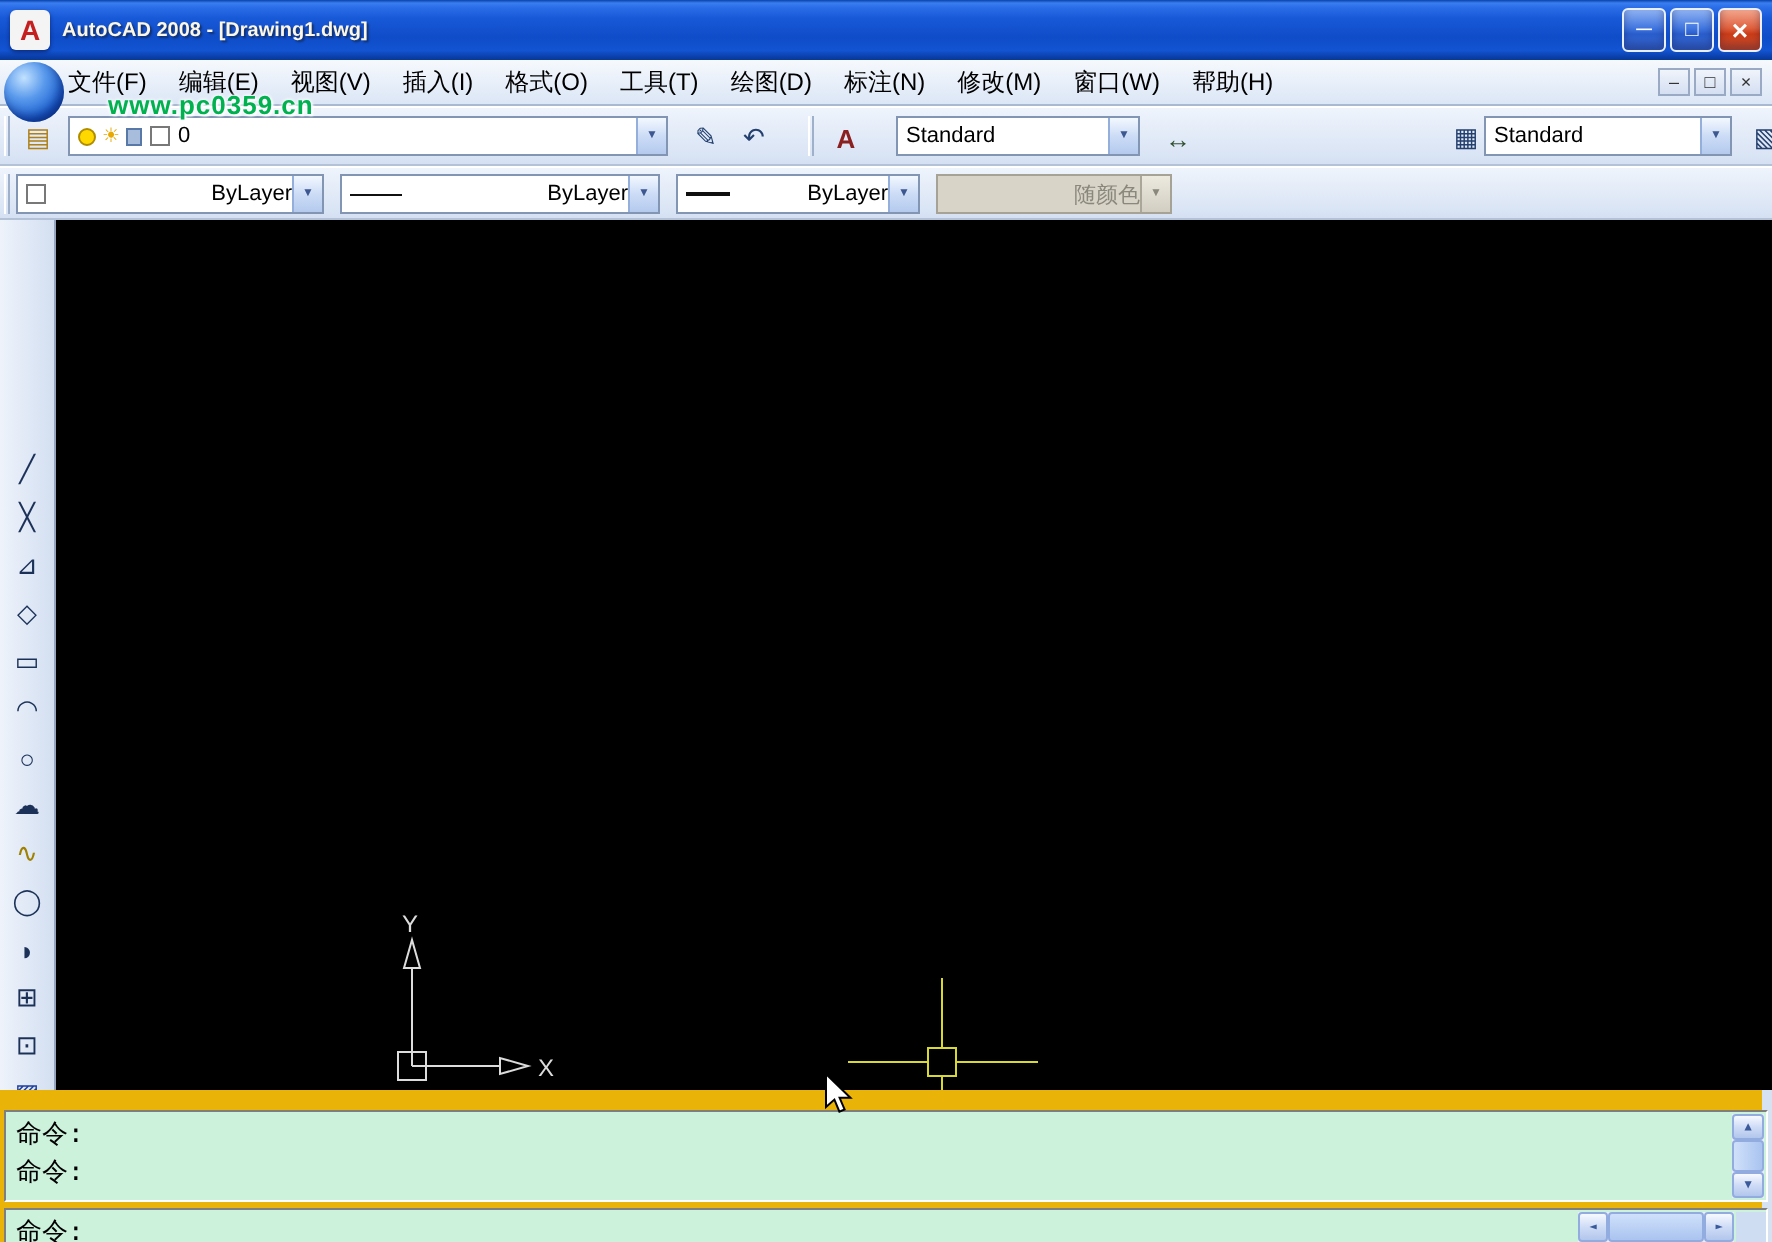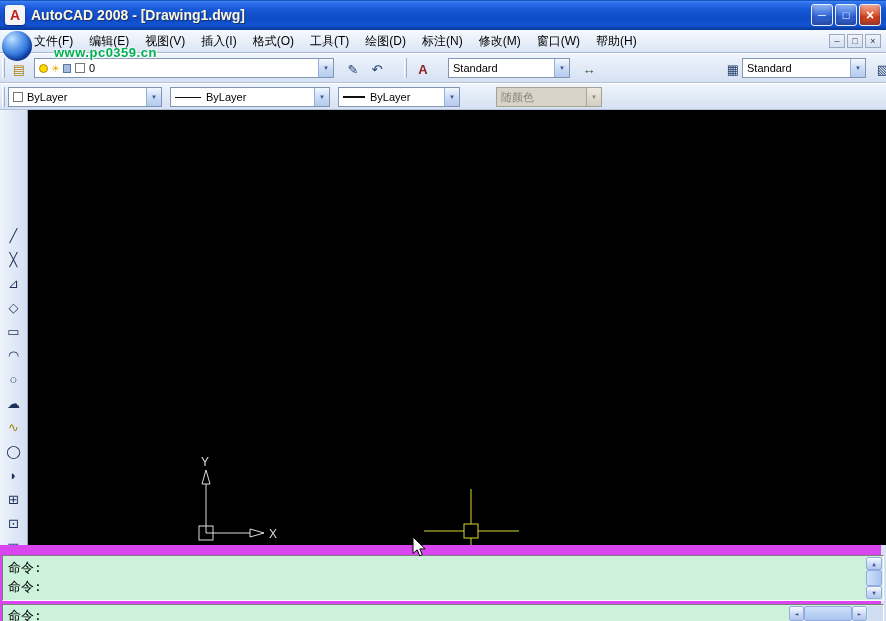--- a/index.html
+++ b/index.html
@@ -5,21 +5,21 @@
   *{margin:0;padding:0;box-sizing:border-box;}
   html,body{width:886px;height:621px;overflow:hidden;background:#fff;}
   body{font-family:"Liberation Sans","DejaVu Sans",sans-serif;font-size:12px;}
   #app{position:relative;width:886px;height:621px;background:#d6e2f2;overflow:hidden;}
 
   
   .titlebar{position:absolute;left:0;top:0;width:886px;height:30px;display:flex;align-items:center;padding:0 5px;
     background:linear-gradient(180deg,#0841ab 0%,#3a7ef0 5%,#2b6ee8 12%,#1859d8 30%,#0f4cc8 62%,#1254d2 84%,#0a3da6 96%,#063a92 100%);}
   .app-icon{width:20px;height:20px;background:#f4f4f4;border-radius:3px;display:flex;align-items:center;justify-content:center;
     color:#c42020;font-weight:bold;font-size:14px;box-shadow:0 1px 2px rgba(0,0,40,.5);}
-  .title-text{flex:1;margin-left:6px;color:#fdf6e0;font-weight:bold;font-size:14px;text-shadow:1px 1px 1px #12316e;white-space:nowrap;}
+  .title-text{flex:1;margin-left:6px;color:#fdf6e0;font-weight:bold;font-size:10px;text-shadow:1px 1px 1px #12316e;white-space:nowrap;}
   .winbtns{display:flex;gap:2px;}
   .winbtn{width:22px;height:22px;border-radius:3px;border:1px solid #e9f0fb;color:#fff;font-size:11px;font-weight:bold;
     display:flex;align-items:center;justify-content:center;
     background:linear-gradient(180deg,#8fb2f2 0%,#4277e0 45%,#2a5dcc 60%,#3a6cd8 100%);box-shadow:inset 0 -3px 4px rgba(0,0,50,.35);}
   .winbtn.close{background:linear-gradient(180deg,#f2a68e 0%,#e0613e 45%,#ca3c18 60%,#d8532c 100%);}
 
   
   .menubar{position:absolute;left:0;top:30px;width:886px;height:23px;display:flex;align-items:center;padding-left:26px;
     background:linear-gradient(180deg,#f6f9fd,#dbe6f6);border-bottom:1px solid #aab9d2;}
   .menu-item{padding:18px 8px;color:#000;white-space:nowrap;}
@@ -53,21 +53,21 @@
     background:linear-gradient(90deg,#eef3fb,#d3dff1);border-right:1px solid #96a6c0;}
   .sbtn{position:absolute;left:2px;width:23px;height:22px;display:flex;align-items:center;justify-content:center;
     font-size:13px;color:#1c3158;border:1px solid transparent;border-radius:2px;}
 
   
   .canvas{position:absolute;left:28px;top:110px;width:858px;height:435px;background:#000;}
   .canvas svg{position:absolute;left:0;top:0;}
   .canvas text{font-family:"Liberation Sans",sans-serif;}
 
   
-  .cmd-area{position:absolute;left:0;top:545px;width:881px;height:76px;background:#d946ef;}
+  .cmd-area{position:absolute;left:0;top:545px;width:881px;height:76px;background:#eab308;}
   .cmd-box{position:absolute;background:#cdf2dc;border:1px solid;border-color:#7f7f7f #ffffff #ffffff #7f7f7f;
     font-family:"DejaVu Sans Mono","Liberation Mono",monospace;font-size:13px;color:#000;}
   .cmd-history{left:2px;top:10px;width:882px;height:46px;padding:2px 5px;line-height:19px;}
   .cmd-prompt{left:2px;top:59px;width:882px;height:22px;padding:2px 5px;}
   .vscroll{position:absolute;right:1px;top:1px;width:16px;height:42px;background:#eaf0fb;display:flex;flex-direction:column;}
   .sc-btn{width:16px;height:13px;flex:none;background:linear-gradient(180deg,#f7faff,#cfdcf6 50%,#b2c6ec);
     border:1px solid #92ace0;border-radius:2px;font-size:6px;color:#3a5a9a;display:flex;align-items:center;justify-content:center;}
   .sc-thumb{flex:1;margin:0;background:linear-gradient(90deg,#cfe0fa,#aac4f0);border:1px solid #92ace0;border-radius:2px;}
   .hscroll{position:absolute;right:16px;top:1px;width:78px;height:15px;background:#eaf0fb;display:flex;}
   .h-btn{width:15px;height:15px;flex:none;background:linear-gradient(180deg,#f7faff,#cfdcf6 50%,#b2c6ec);
@@ -169,21 +169,21 @@
       <span class="val">Standard</span>
       <span class="arrowbtn">
           <span>▼</span>
         </span>
     </div>
     <div class="tbtn" style="left:872px;top:4px;">
       <span>▧</span>
     </div>
   </div>
 
-  <div class="tb-row" style="top:83px;height:27px;">
+  <div class="tb-row" style="top:83px;height:27px;text-align:right;">
     <span class="grip" style="left:2px;top:3px;"></span>
     <div class="combo" style="left:8px;top:3px;width:154px;">
       <span class="swatch"></span>
       <span class="val">ByLayer</span>
       <span class="arrowbtn">
           <span>▼</span>
         </span>
     </div>
     <div class="combo" style="left:170px;top:3px;width:160px;">
       <span class="ltline"></span>
@@ -192,21 +192,21 @@
           <span>▼</span>
         </span>
     </div>
     <div class="combo" style="left:338px;top:3px;width:122px;">
       <span class="lwline"></span>
       <span class="val">ByLayer</span>
       <span class="arrowbtn">
           <span>▼</span>
         </span>
     </div>
-    <div class="combo disabled" style="left:468px;top:3px;width:106px;margin-left:28px;">
+    <div class="combo disabled" style="left:468px;top:3px;width:118px;">
       <span class="val">随颜色</span>
       <span class="arrowbtn">
           <span>▼</span>
         </span>
     </div>
   </div>
 
   <div class="side-toolbar">
     <div class="sbtn" style="top:114px;">
         <span>╱</span>

